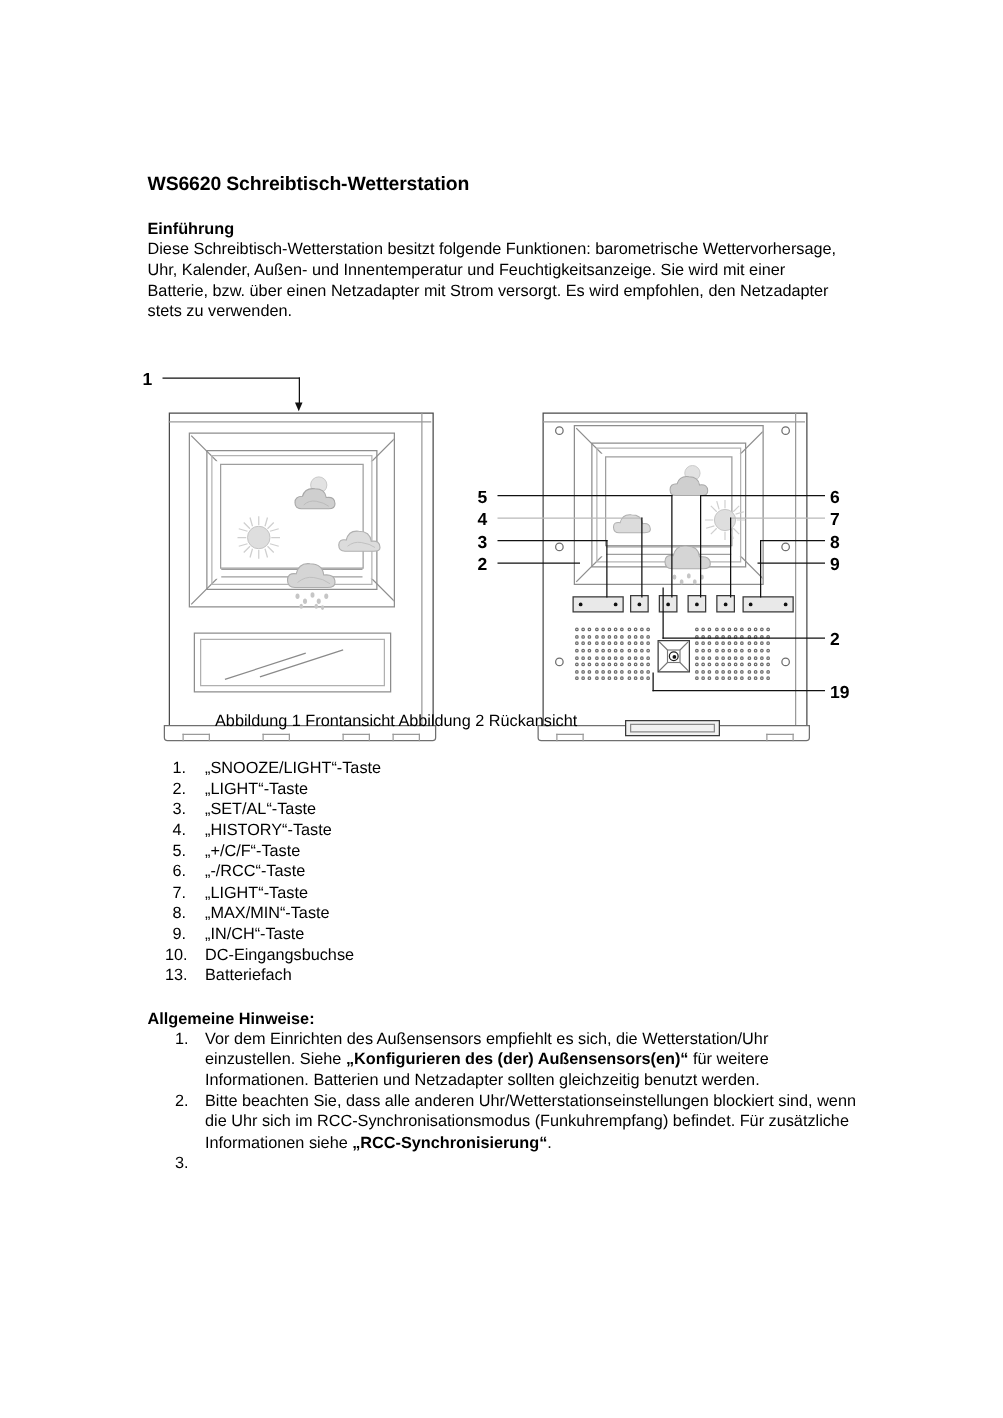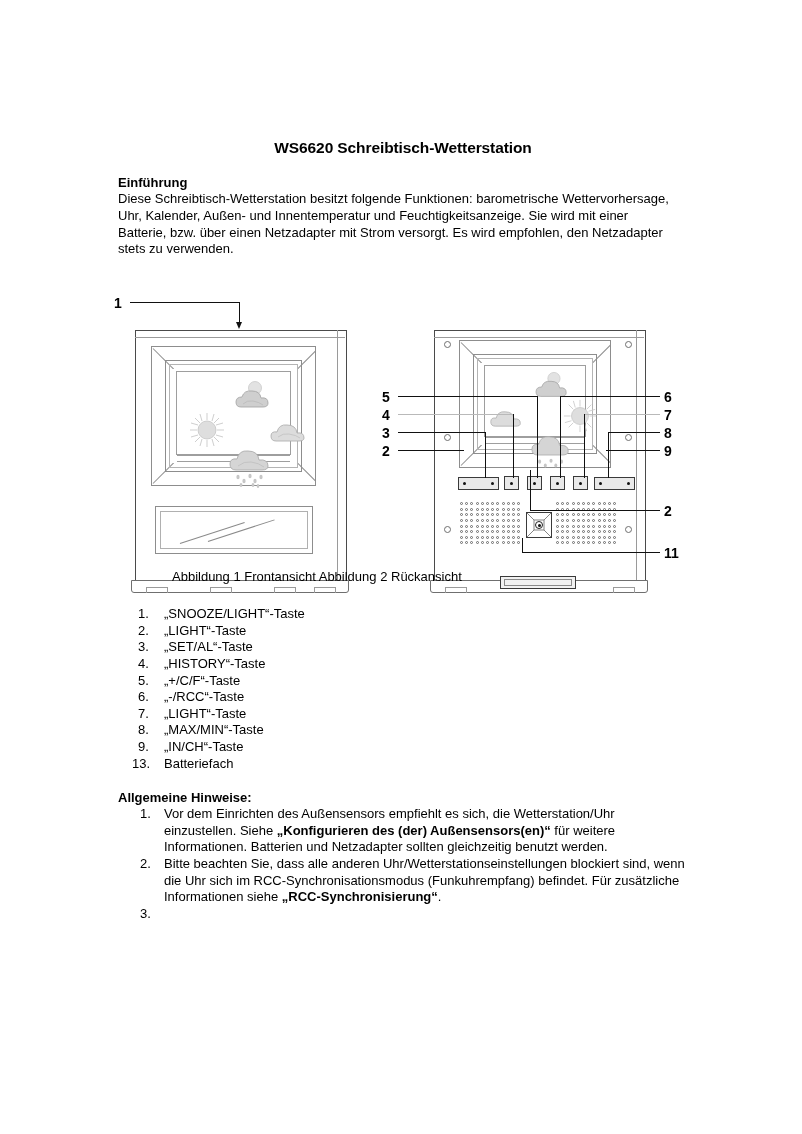--- a/index.html
+++ b/index.html
@@ -30,21 +30,20 @@
     width: 570px;
   }
 
   
   .doc-title {
     font-size: 15.5px;
     font-weight: bold;
     letter-spacing: -0.1px;
     margin: 0 0 2px 0;
     line-height: 19px;
-    text-align: center;
   }
   .doc-subtitle {
     font-size: 13px;
     line-height: 17px;
     margin: 0;
   }
   .section-heading {
     font-size: 13px;
     font-weight: bold;
     line-height: 17px;
@@ -797,37 +796,38 @@
       <div class="lead" style="left:490px; top:160px; width:52px;"></div>
       <div class="lead vert" style="left:490px; top:160px; height:46px;"></div>
 
       <div class="callout-num" style="left:546px; top:172px;">9</div>
       <div class="lead" style="left:488px; top:178px; width:54px;"></div>
 
       <div class="callout-num" style="left:546px; top:232px;">2</div>
       <div class="lead" style="left:412px; top:238px; width:130px;"></div>
       <div class="lead vert" style="left:412px; top:198px; height:41px;"></div>
 
-      <div class="callout-num" style="left:546px; top:274px;">11</div>
+      <div class="callout-num" style="left:546px; top:274px;">19</div>
       <div class="lead" style="left:404px; top:280px; width:138px;"></div>
       <div class="lead vert" style="left:404px; top:266px; height:15px;"></div>
 
       <div class="fig-caption" style="left:54px; top:296px;">Abbildung 1 Frontansicht  Abbildung 2 Rückansicht</div>
     </div>
 
     <ol class="parts" style="margin-top:34px;">
         <li><span class="marker">1.</span><span>„SNOOZE/LIGHT“-Taste</span></li>
         <li><span class="marker">2.</span><span>„LIGHT“-Taste</span></li>
         <li><span class="marker">3.</span><span>„SET/AL“-Taste</span></li>
         <li><span class="marker">4.</span><span>„HISTORY“-Taste</span></li>
         <li><span class="marker">5.</span><span>„+/C/F“-Taste</span></li>
         <li><span class="marker">6.</span><span>„-/RCC“-Taste</span></li>
         <li><span class="marker">7.</span><span>„LIGHT“-Taste</span></li>
         <li><span class="marker">8.</span><span>„MAX/MIN“-Taste</span></li>
         <li><span class="marker">9.</span><span>„IN/CH“-Taste</span></li>
+        <li class="wide-marker"><span class="marker">10.</span><span>DC-Eingangsbuchse</span></li>
         <li class="wide-marker"><span class="marker">13.</span><span>Batteriefach</span></li>
       </ol>
 
     <h2 class="notes-heading" style="margin-top:17px;">Allgemeine Hinweise:</h2>
     <ol class="notes">
         <li><span class="marker">1.</span><span>Vor dem Einrichten des Außensensors empfiehlt es sich, die Wetterstation/Uhr einzustellen. Siehe </span><b>„Konfigurieren des (der) Außensensors(en)“</b><span> für weitere Informationen. Batterien und Netzadapter sollten gleichzeitig benutzt werden.</span></li>
         <li><span class="marker">2.</span><span>Bitte beachten Sie, dass alle anderen Uhr/Wetterstationseinstellungen blockiert sind, wenn die Uhr sich im RCC-Synchronisationsmodus (Funkuhrempfang) befindet. Für zusätzliche Informationen siehe </span><b>„RCC-Synchronisierung“</b><span>.</span></li>
         <li><span class="marker">3.</span></li>
       </ol>
 

